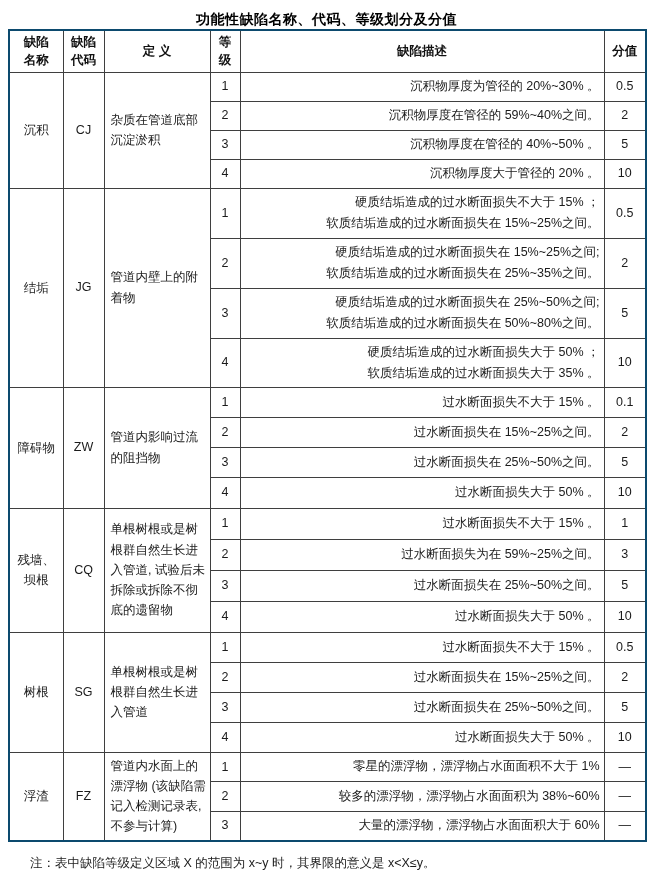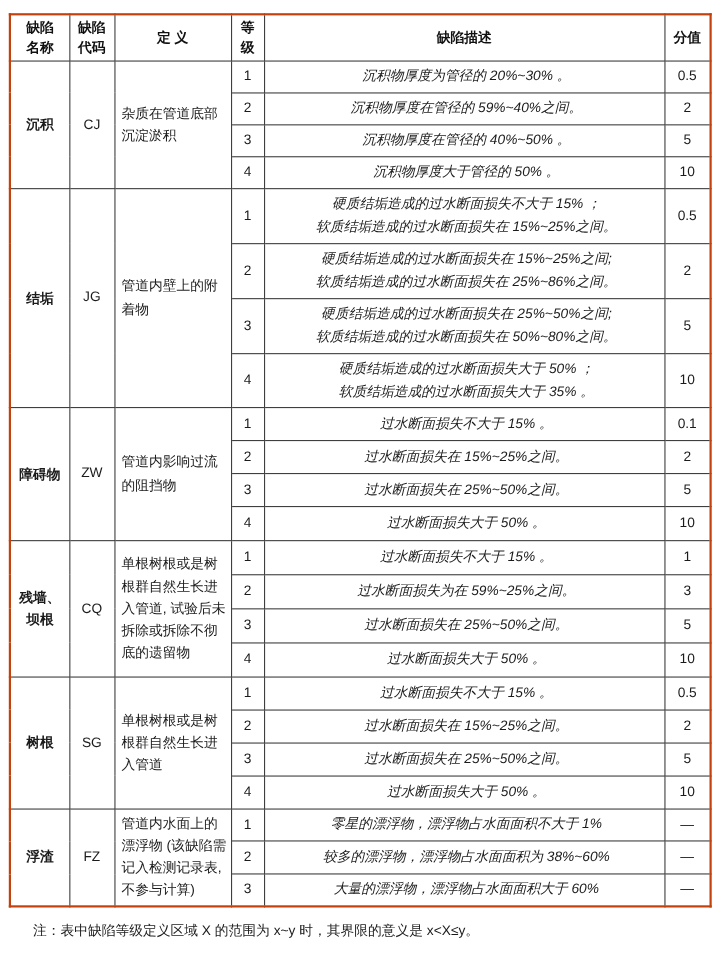--- a/index.html
+++ b/index.html
@@ -21,68 +21,68 @@
     font-size: 14px;
     font-weight: bold;
     color: #000000;
     padding-top: 11px;
     letter-spacing: 0.5px;
   }
   table.defect-table {
     border-collapse: collapse;
     table-layout: fixed;
     width: 637px;
-    margin: 12px 0 0 8px;
-    border: 2px solid #c2410c;
+    margin: 0 0 0 8px;
+    border: 2px solid #0c4a6e;
   }
   th, td {
     border: 1px solid #3f3f3f;
     font-size: 12.5px;
     vertical-align: middle;
     overflow: hidden;
   }
   thead tr { height: 42px; }
   th {
     font-weight: bold;
     text-align: center;
     white-space: pre-line;
     line-height: 1.45;
     color: #111111;
   }
   td.cell-name, td.cell-code, td.cell-grade, td.cell-score {
     text-align: center;
     line-height: 1.5;
     padding: 1px 2px;
   }
-  td.cell-name { line-height: 1.6; font-weight: bold; }
+  td.cell-name { line-height: 1.6; }
   td.cell-def {
     text-align: left;
     padding: 3px 3px 3px 6px;
     line-height: 1.62;
     word-break: break-all;
   }
   td.cell-desc {
-    text-align: center;
+    text-align: right;
     padding: 2px 4px 2px 8px;
     line-height: 1.68;
     white-space: pre-line;
     word-break: break-all;
-    font-style: italic;
   }
   .note {
     margin: 13px 0 0 30px;
     font-size: 12.5px;
     color: #1b1b1b;
   }
 </style>
 </head>
 <body>
 
 <div class="page">
 
+  <div class="title">功能性缺陷名称、代码、等级划分及分值</div>
 
   <table class="defect-table">
     <colgroup>
       <col style="width:54px">
       <col style="width:41px">
       <col style="width:106px">
       <col style="width:30px">
       <col style="width:364px">
       <col style="width:42px">
     </colgroup>
@@ -113,36 +113,36 @@
           <td class="cell-desc">沉积物厚度在管径的 59%~40%之间。</td>
           <td class="cell-score">2</td>
         </tr>
         <tr style="height: 29px;">
           <td class="cell-grade">3</td>
           <td class="cell-desc">沉积物厚度在管径的 40%~50% 。</td>
           <td class="cell-score">5</td>
         </tr>
         <tr style="height: 29px;">
           <td class="cell-grade">4</td>
-          <td class="cell-desc">沉积物厚度大于管径的 50% 。</td>
+          <td class="cell-desc">沉积物厚度大于管径的 20% 。</td>
           <td class="cell-score">10</td>
         </tr>
         <tr style="height: 50px;">
           <td class="cell-name" rowspan="4">结垢</td>
           <td class="cell-code" rowspan="4">JG</td>
           <td class="cell-def" rowspan="4">管道内壁上的附着物</td>
           <td class="cell-grade">1</td>
           <td class="cell-desc">硬质结垢造成的过水断面损失不大于 15% ；
 软质结垢造成的过水断面损失在 15%~25%之间。</td>
           <td class="cell-score">0.5</td>
         </tr>
         <tr style="height: 50px;">
           <td class="cell-grade">2</td>
           <td class="cell-desc">硬质结垢造成的过水断面损失在 15%~25%之间;
-软质结垢造成的过水断面损失在 25%~86%之间。</td>
+软质结垢造成的过水断面损失在 25%~35%之间。</td>
           <td class="cell-score">2</td>
         </tr>
         <tr style="height: 50px;">
           <td class="cell-grade">3</td>
           <td class="cell-desc">硬质结垢造成的过水断面损失在 25%~50%之间;
 软质结垢造成的过水断面损失在 50%~80%之间。</td>
           <td class="cell-score">5</td>
         </tr>
         <tr style="height: 49px;">
           <td class="cell-grade">4</td>

